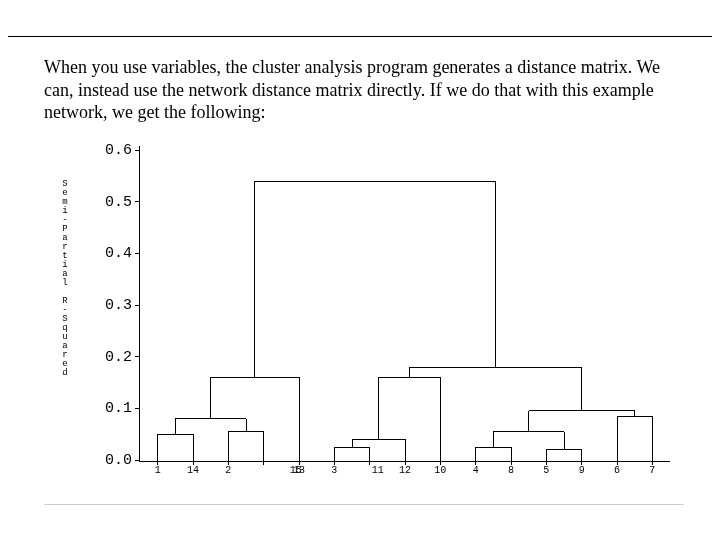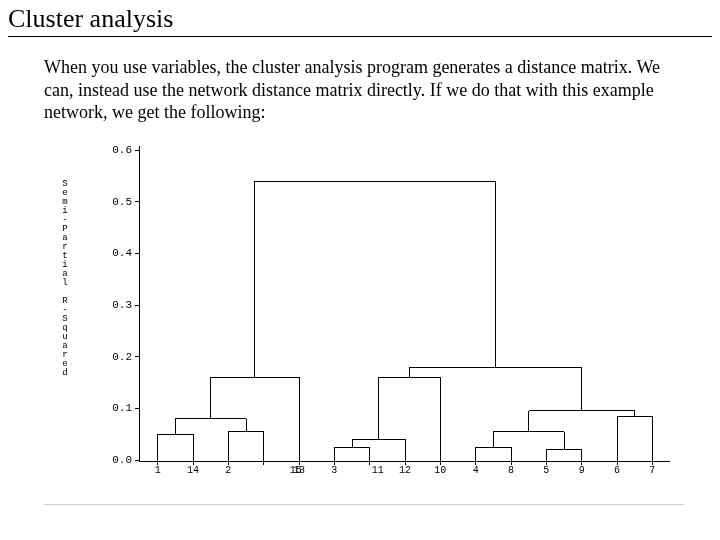--- a/index.html
+++ b/index.html
@@ -43,21 +43,21 @@
   .chart {
     position: absolute;
     left: 60px;
     top: 140px;
     width: 620px;
     height: 360px;
   }
   .y-tick-label {
     position: absolute;
     font-family: "Courier New", monospace;
-    font-size: 11px;
+    font-size: 15px;
     right: 548px;
     transform: translateY(-50%);
     white-space: nowrap;
   }
   .y-axis-label {
     position: absolute;
     left: 0px;
     top: 40px;
     width: 10px;
     font-family: "Courier New", monospace;
@@ -95,21 +95,20 @@
     width: 640px;
     height: 1px;
     background: #ccc;
   }
 </style>
 </head>
 <body>
 
 <div class="page">
 
-  <div class="title">Cluster analysis</div>
   <div class="title-underline"></div>
 
   <div class="paragraph">When you use variables, the cluster analysis program generates a distance matrix.  We can, instead use the network distance matrix directly.   If we do that with this example network, we get the following:</div>
 
   <div class="chart">
 
     
     <div class="y-axis-label" id="yaxlabel">
         <div>S</div>
         <div>e</div>

